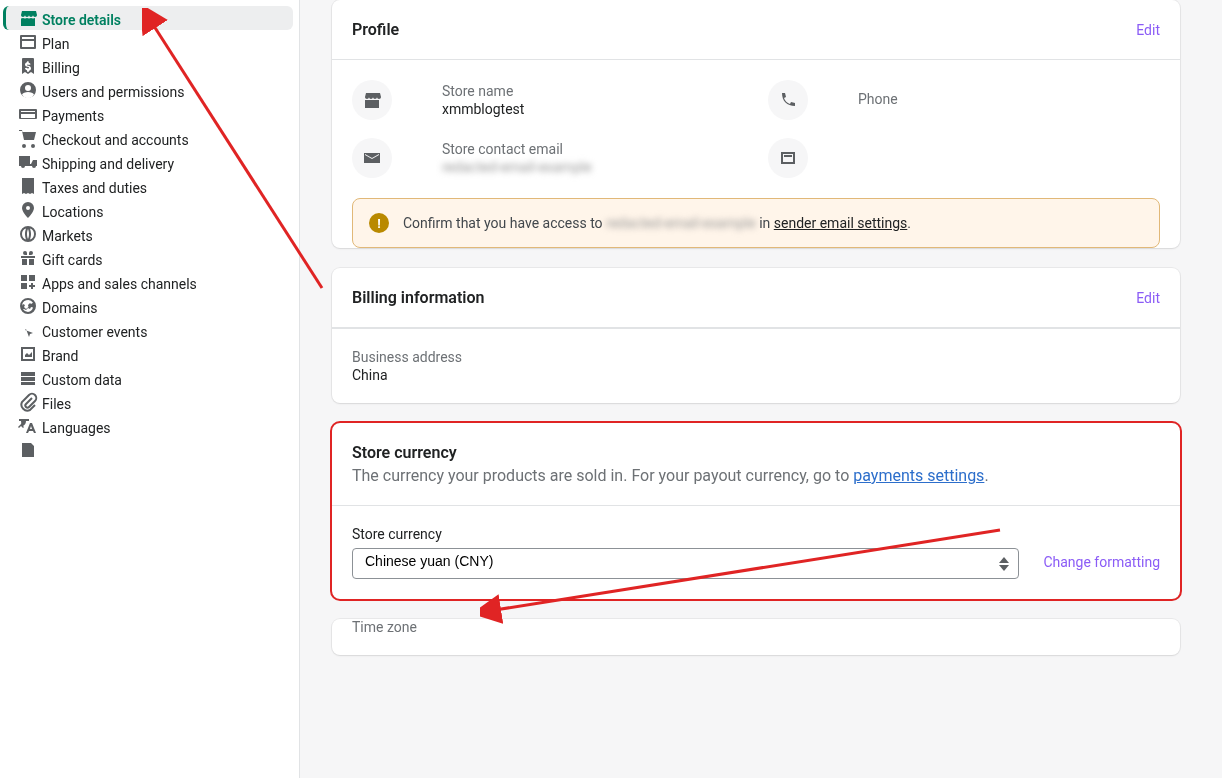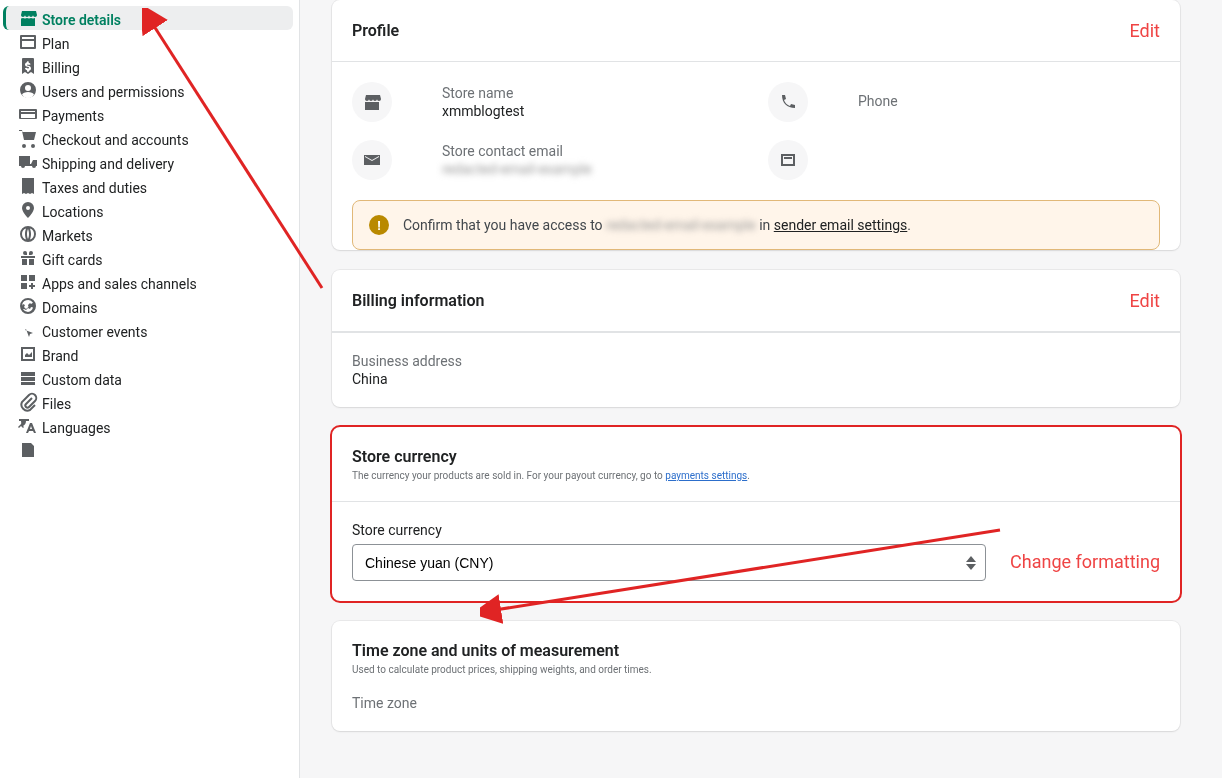--- a/index.html
+++ b/index.html
@@ -8,40 +8,40 @@
     .sidebar { width: 300px; background: #fff; padding: 6px; border-right: 1px solid #e1e3e5; }
     .nav-item { display: flex; align-items: flex-end; padding: 2px 12px; border-radius: 6px; cursor: pointer; color: #202223; gap: 4px; }
     .nav-item.active { background: #edeeef; color: #008060; font-weight: 600; border-left: 3px solid #008060; margin-left: -3px; }
     .nav-item.active .nav-icon { color: #008060; }
     .nav-icon { width: 20px; height: 20px; display: flex; align-items: center; justify-content: center; color: #5c5f62; flex-shrink: 0; }
     .nav-icon svg { width: 20px; height: 20px; fill: currentColor; }
     .main { flex: 1; padding: 0 20px 20px 32px; max-width: 900px; }
     .card { background: #fff; border-radius: 8px; box-shadow: 0 0 0 1px rgba(0,0,0,0.05), 0 1px 2px rgba(0,0,0,0.08); margin-bottom: 20px; }
     .card-head { display: flex; justify-content: space-between; align-items: center; padding: 20px; border-bottom: 1px solid #e1e3e5; }
     .card-title { font-size: 16px; font-weight: 600; }
-    .card-sub { color: #6d7175; font-size: 10px; margin-top: 4px; }
-    .link { color: #ef4444; cursor: pointer; text-decoration: none; font-size: 18px; }
+    .card-sub { color: #6d7175; font-size: 16px; margin-top: 4px; }
+    .link { color: #8b5cf6; cursor: pointer; text-decoration: none; font-size: 14px; }
     .profile-grid { display: grid; grid-template-columns: 1fr 1fr; gap: 18px 24px; padding: 20px; }
     .field { display: flex; align-items: center; gap: 14px; }
     .field-icon { width: 40px; height: 40px; border-radius: 50%; background: #f6f6f7; display: flex; align-items: center; justify-content: center; flex-shrink: 0; color: #5c5f62; }
     .field-icon svg { width: 20px; height: 20px; fill: currentColor; }
     .field-body { display: flex; flex-direction: column; margin-left: 36px; }
     .field-label { color: #6d7175; font-size: 14px; }
     .field-value { color: #202223; font-size: 14px; margin-top: 2px; }
     .blurred { filter: blur(3px); color: #999; user-select: none; }
     .banner { margin: 0 20px 20px 20px; border: 1px solid #e1b878; background: #fff5ea; border-radius: 8px; padding: 14px 16px; display: flex; align-items: center; gap: 14px; color: #42474c; }
     .banner-icon { width: 20px; height: 20px; border-radius: 50%; background: #b98900; color: #fff; display: flex; align-items: center; justify-content: center; font-weight: 700; font-size: 13px; flex-shrink: 0; }
     .banner a { color: #202223; text-decoration: underline; }
     .card-body { padding: 20px; border-top: 1px solid #e1e3e5; }
     .currency-head { padding: 20px; }
     .currency-body { padding: 20px; border-top: 1px solid #e1e3e5; display: flex; align-items: flex-end; gap: 24px; }
     .form-group { flex: 1; }
     .form-label { display: block; margin-bottom: 6px; color: #202223; font-size: 14px; }
     .select-wrap { position: relative; }
-    .select { width: 100%; padding: 10px 36px 9px 12px; border: 1px solid #8c9196; border-radius: 4px; background: #fff; font-size: 14px; appearance: none; cursor: pointer; }
+    .select { width: 100%; padding: 4px 36px 9px 12px; border: 1px solid #8c9196; border-radius: 4px; background: #fff; font-size: 14px; appearance: none; cursor: pointer; }
     .select-caret { position: absolute; right: 10px; top: 50%; transform: translateY(-50%); color: #5c5f62; pointer-events: none; display:flex; flex-direction:column; gap:2px;}
     .select-caret svg{width:10px;height:6px;fill:currentColor;}
     .card.highlight { outline: 2px solid #e02424; outline-offset: 0; }
     .tz-head { padding: 20px; }
     .tz-body { padding: 0 20px 20px 20px; color: #6d7175; }
     .annot-arrow1 { position: absolute; left: 142px; top: 8px; pointer-events: none; }
     .annot-arrow2 { position: absolute; left: 480px; top: 520px; pointer-events: none; }
     .rel { position: relative; }
     .underline { text-decoration: underline; color:#2c6ecb; }
   </style>
@@ -294,24 +294,20 @@
                   <path d="M5 6L0 0h10z"></path>
                 </svg>
             </span>
           </div>
         </div>
         <a class="link" style="white-space:nowrap;padding-bottom:9px">Change formatting</a>
       </div>
     </section>
 
     <section class="card">
-      <div class="tz-head">
-        <h2 class="card-title">Time zone and units of measurement</h2>
-        <p class="card-sub">Used to calculate product prices, shipping weights, and order times.</p>
-      </div>
       <div class="tz-body">
         <span>Time zone</span>
       </div>
     </section>
   </main>
 
   <svg class="annot-arrow1" width="200" height="300">
     <defs>
         <marker id="ah1" markerWidth="10" markerHeight="10" refX="2" refY="5" orient="auto">
           <path d="M0,0 L10,5 L0,10 z" fill="#e02424"></path>

